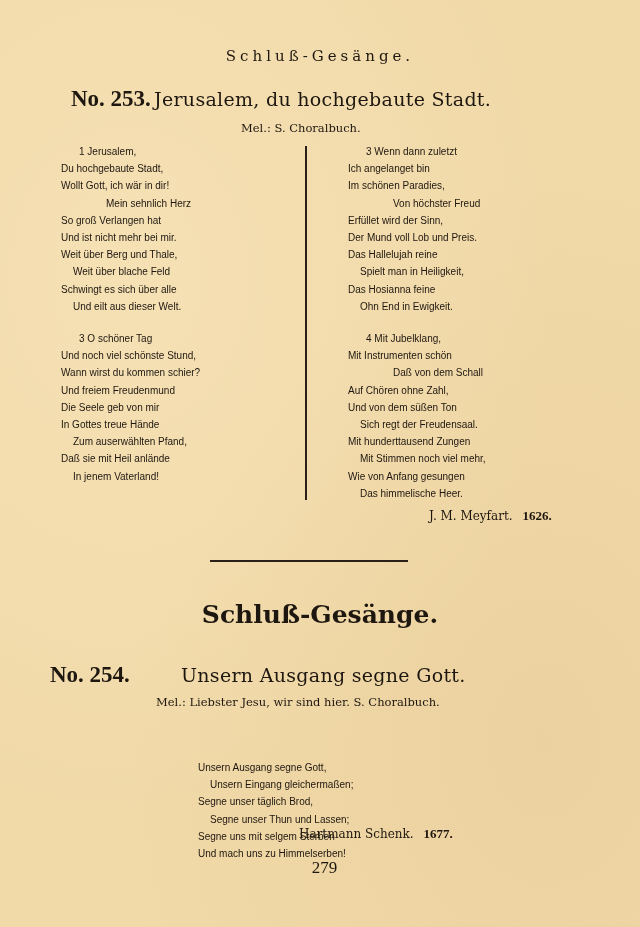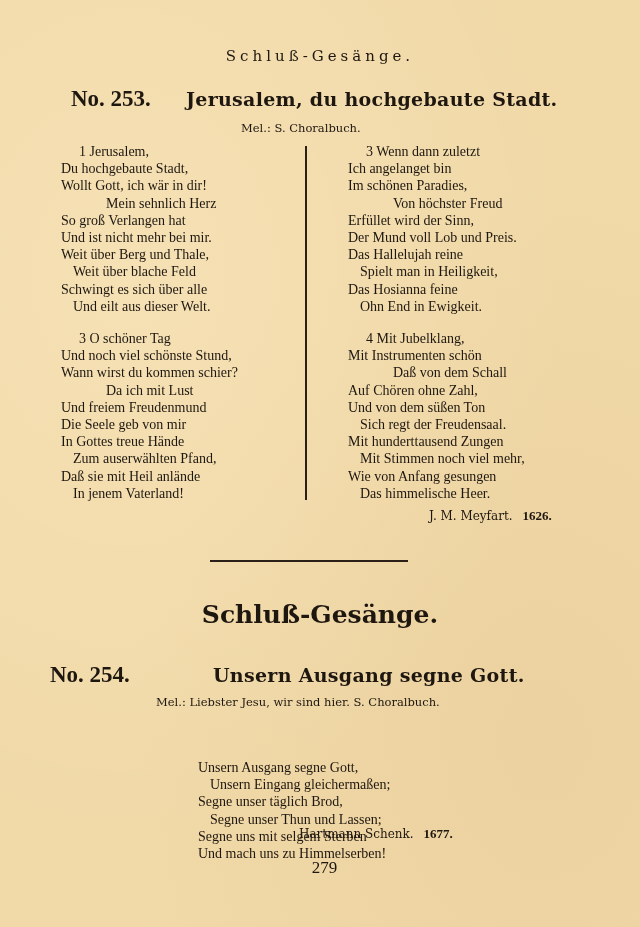--- a/index.html
+++ b/index.html
@@ -33,33 +33,32 @@
       font-family: "DejaVu Serif", serif;
     }
 
     .hymn-number {
       font-family: "Liberation Serif", serif;
       font-weight: bold;
       font-size: 23px;
     }
     .hymn-title {
       font-family: "DejaVu Serif", serif;
-      font-weight: bold;
+      font-weight: normal;
       font-size: 19px;
       letter-spacing: 0.3px;
-      margin-left: 32px;
     }
     .melody {
       font-family: "DejaVu Serif", serif;
       font-size: 11.5px;
     }
 
     .verse {
-      font-family: Liberation Serif, serif;
-      font-size: 14px;
+      font-family: Liberation Sans, sans-serif;
+      font-size: 10px;
       line-height: 17.2px;
     }
     .verse .line { display: block; height: 17.2px; }
     .verse .i1 { padding-left: 12px; }
     .verse .i3 { padding-left: 45px; }
     .verse .i0n { padding-left: 18px; }
 
     .col-divider {
       position: absolute;
       left: 305px;
@@ -126,21 +125,20 @@
     <span class="line">Weit über Berg und Thale,</span>
     <span class="line i1">Weit über blache Feld</span>
     <span class="line">Schwingt es sich über alle</span>
     <span class="line i1">Und eilt aus dieser Welt.</span>
   </div>
 
   <div class="abs verse" style="left:61px; top:330px;">
     <span class="line i0n">3 O schöner Tag</span>
     <span class="line">Und noch viel schönste Stund,</span>
     <span class="line">Wann wirst du kommen schier?</span>
-    <span class="line i3">Da ich mit Lust</span>
     <span class="line">Und freiem Freudenmund</span>
     <span class="line">Die Seele geb von mir</span>
     <span class="line">In Gottes treue Hände</span>
     <span class="line i1">Zum auserwählten Pfand,</span>
     <span class="line">Daß sie mit Heil anlände</span>
     <span class="line i1">In jenem Vaterland!</span>
   </div>
 
   <div class="col-divider"></div>
 

